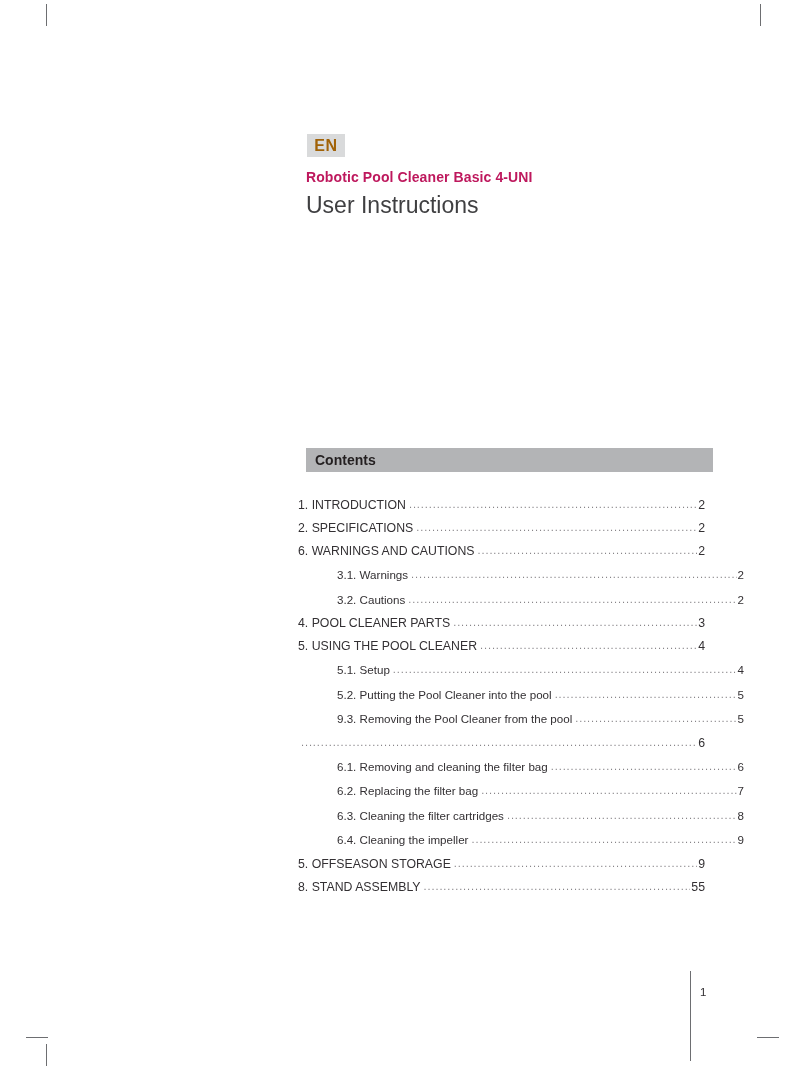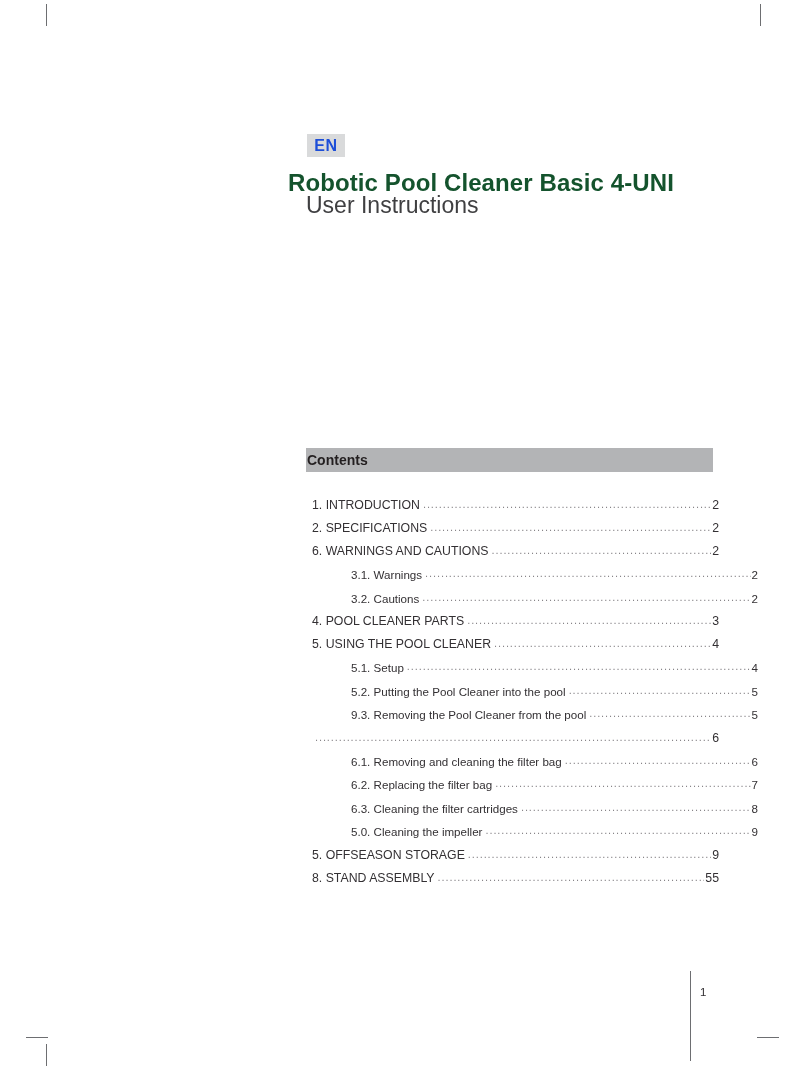--- a/index.html
+++ b/index.html
@@ -34,38 +34,38 @@
   }
 
   
   .lang-badge {
     position: absolute;
     left: 307px;
     top: 134px;
     width: 38px;
     height: 23px;
     background: #d9dadb;
-    color: #1d4ed8;
+    color: #a16207;
     font-size: 16px;
     font-weight: bold;
     letter-spacing: 0.6px;
     display: flex;
     align-items: center;
     justify-content: center;
   }
 
   
   .doc-title {
     position: absolute;
-    left: 288px;
+    left: 306px;
     top: 169px;
-    font-size: 24px;
+    font-size: 14px;
     font-weight: bold;
     letter-spacing: 0.1px;
-    color: #14532d;
+    color: #be185d;
     white-space: nowrap;
   }
   .doc-subtitle {
     position: absolute;
     left: 306px;
     top: 192px;
     font-size: 23px;
     font-weight: normal;
     color: #3f3f41;
     white-space: nowrap;
@@ -76,50 +76,49 @@
     position: absolute;
     left: 306px;
     top: 448px;
     width: 407px;
     height: 24px;
     background: #b3b4b6;
     display: flex;
     align-items: center;
   }
   .contents-bar .label {
-    margin-left: 1px;
+    margin-left: 9px;
     font-size: 14px;
     font-weight: bold;
     color: #231f20;
   }
 
   
   .toc {
     position: absolute;
-    left: 306px;
+    left: 292px;
     top: 494px;
     width: 407px;
   }
   .toc-row {
     display: flex;
     align-items: baseline;
     width: 100%;
     font-size: 12.3px;
     color: #333033;
     line-height: 23px;
     white-space: nowrap;
   }
   .toc-row.level-1 {
     padding-left: 6px;
   }
   .toc-row.level-2 {
     padding-left: 45px;
     font-size: 11.6px;
     line-height: 23.5px;
-    align-items: center;
   }
   .toc-label {
     flex: 0 0 auto;
   }
   .toc-dots {
     flex: 1 1 auto;
     overflow: hidden;
     white-space: nowrap;
     margin: 0 1px 0 3px;
     color: #888589;
@@ -234,21 +233,21 @@
         <span class="toc-label">6.2.  Replacing the filter bag</span>
         <span class="toc-dots">......................................................................................................................</span>
         <span class="toc-page">7</span>
       </div>
       <div class="toc-row level-2">
         <span class="toc-label">6.3.  Cleaning the filter cartridges</span>
         <span class="toc-dots">......................................................................................................................</span>
         <span class="toc-page">8</span>
       </div>
       <div class="toc-row level-2">
-        <span class="toc-label">5.0.  Cleaning the impeller</span>
+        <span class="toc-label">6.4.  Cleaning the impeller</span>
         <span class="toc-dots">......................................................................................................................</span>
         <span class="toc-page">9</span>
       </div>
       <div class="toc-row level-1">
         <span class="toc-label">5. OFFSEASON STORAGE</span>
         <span class="toc-dots">......................................................................................................................</span>
         <span class="toc-page">9</span>
       </div>
       <div class="toc-row level-1">
         <span class="toc-label">8. STAND ASSEMBLY</span>

